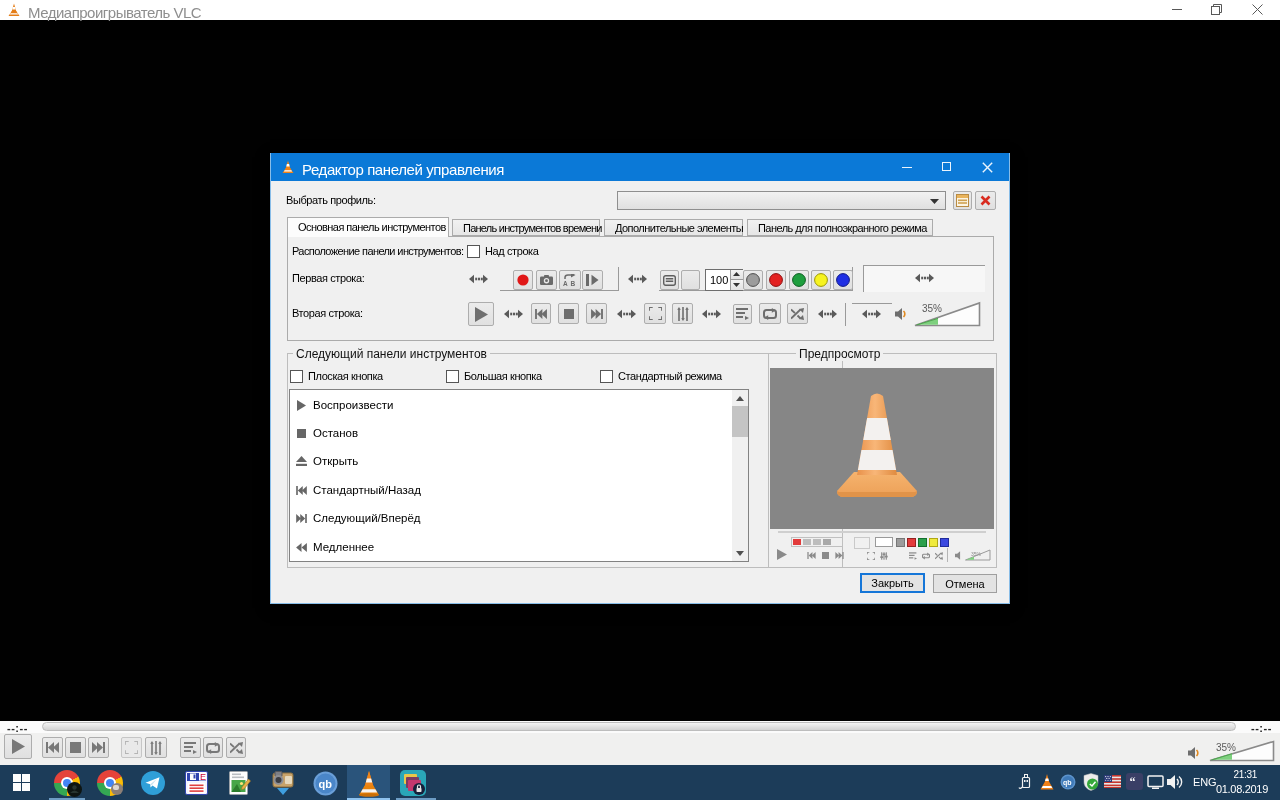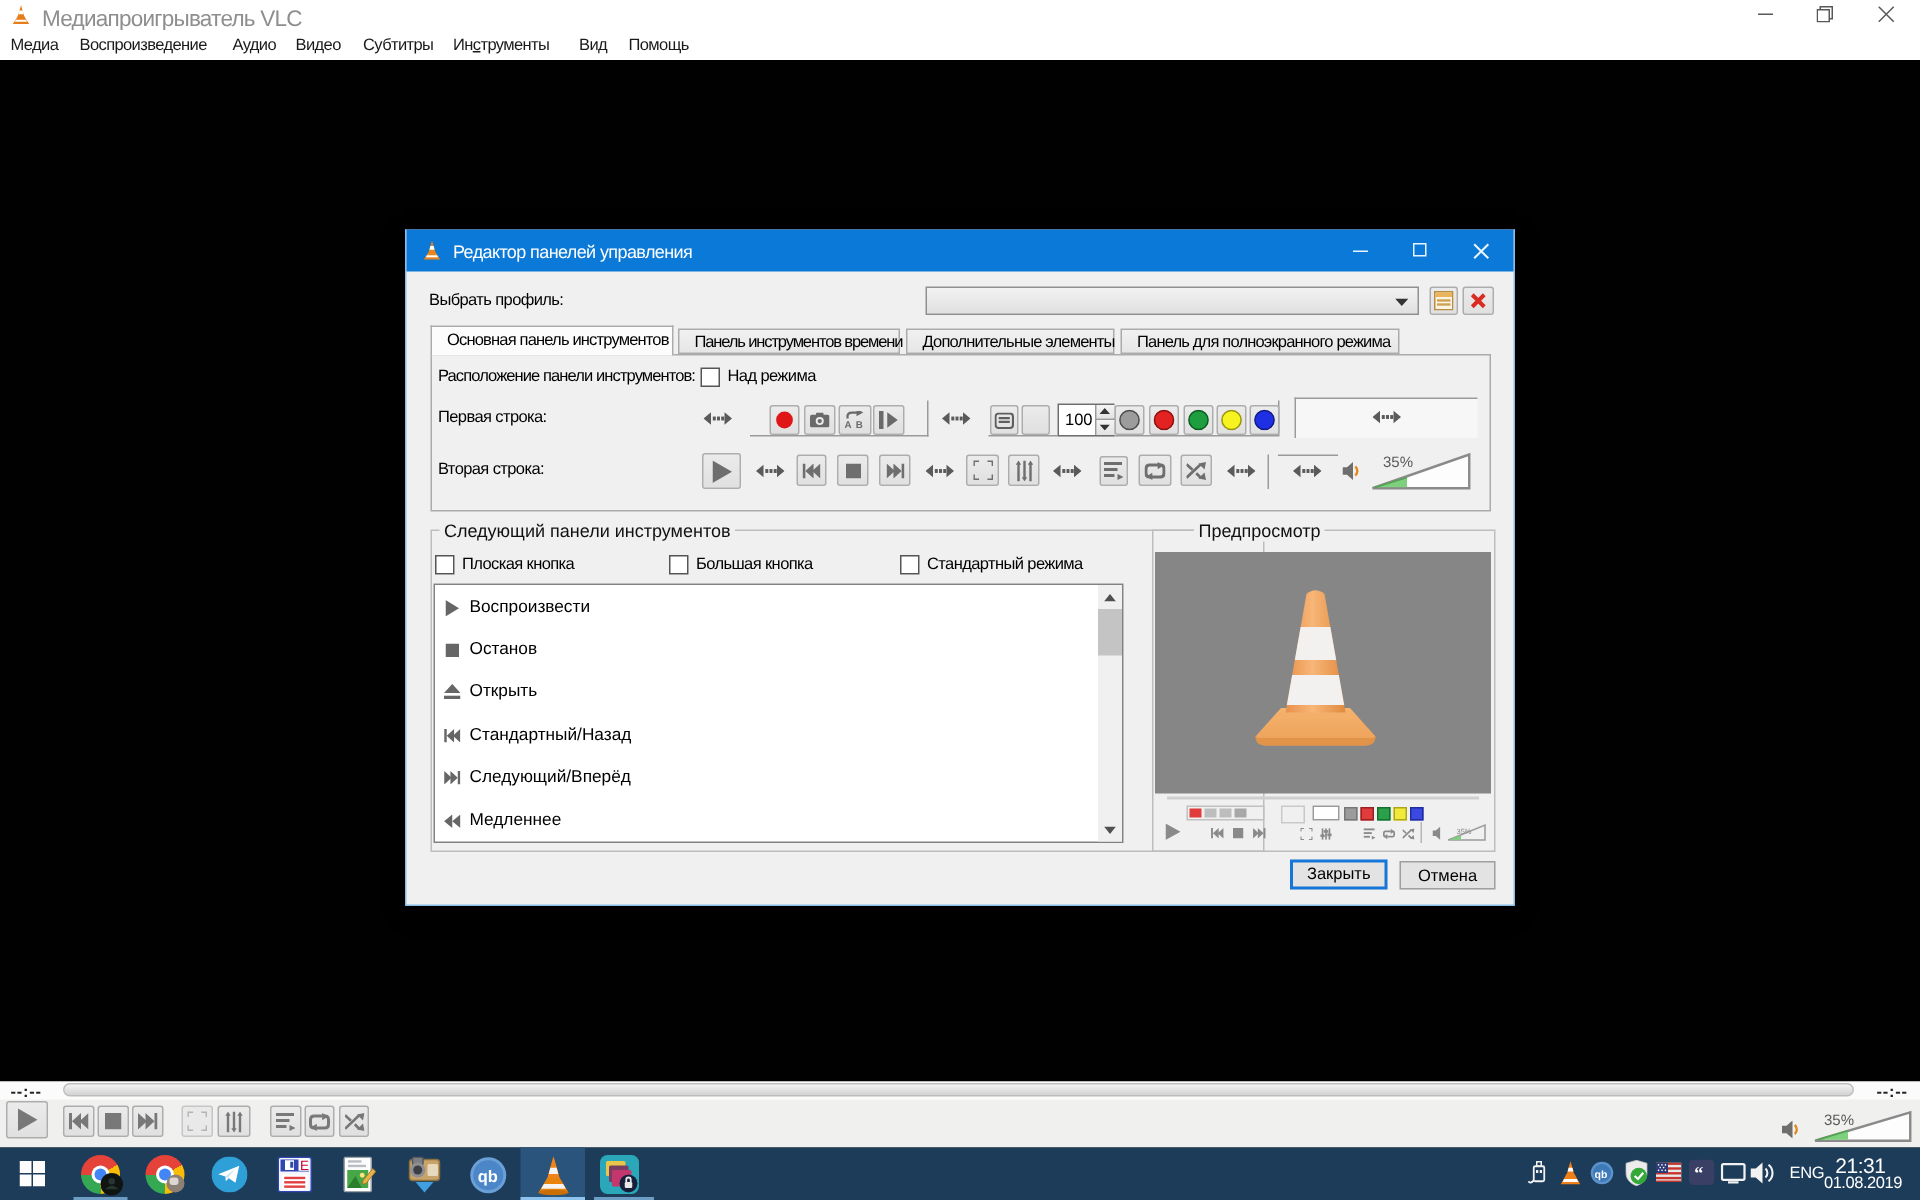--- a/index.html
+++ b/index.html
@@ -27,30 +27,20 @@
   <div class="abs" style="left:1172px;top:9px;width:10px;height:1px;background:#585858"></div>
   <svg class="abs" style="left:1211px;top:4px" width="11" height="11" viewBox="0 0 11 11">
     <rect x="0.5" y="2.5" width="8" height="8" fill="#fff" stroke="#585858"></rect>
     <path d="M2.5 2.5 V0.5 H10.5 V8.5 H8.5" fill="none" stroke="#585858"></path>
   </svg>
   <svg class="abs" style="left:1252px;top:4px" width="11" height="11" viewBox="0 0 11 11">
     <path d="M0.5 0.5 L10.5 10.5 M10.5 0.5 L0.5 10.5" stroke="#585858" stroke-width="1"></path>
   </svg>
 </div>
 
-<div class="abs" style="left:0;top:20px;width:1280px;height:20px;background:#ffffff;line-height:20px">
-  <span class="abs m12" style="left:7px">Медиа</span>
-  <span class="abs m12" style="left:53px">Воспроизведение</span>
-  <span class="abs m12" style="left:155px">Аудио</span>
-  <span class="abs m12" style="left:197px">Видео</span>
-  <span class="abs m12" style="left:242px">Субтитры</span>
-  <span class="abs m12" style="left:302px">Ин<span style="text-decoration:underline">с</span>трументы</span>
-  <span class="abs m12" style="left:386px">Вид</span>
-  <span class="abs m12" style="left:419px">Помощь</span>
-</div>
 
 <div class="abs" style="left:0;top:40px;width:1280px;height:681px;background:#010101"></div>
 
 <div class="abs" style="left:0;top:721px;width:1280px;height:44px;background:#f0f0ef">
   <div class="abs" style="left:0;top:0;width:1280px;height:12px;background:#fbfbfb"></div>
   <span class="abs" style="left:7px;top:1px;font-size:11px;color:#222;font-weight:bold;letter-spacing:0.5px">--:--</span>
   <div class="abs" style="left:42px;top:1px;width:1194px;height:9px;border-radius:5px;background:linear-gradient(#f4f4f4,#d2d2d2);border:1px solid #bdbdbd;box-sizing:border-box"></div>
   <span class="abs" style="left:1251px;top:1px;font-size:11px;color:#222;font-weight:bold;letter-spacing:0.5px">--:--</span>
 
   <div class="btn" style="left:4px;top:13px;width:28px;height:25px">
@@ -285,34 +275,34 @@
   </svg>
   <svg class="abs" style="left:1147px;top:10px" width="18" height="15" viewBox="0 0 18 15">
     <rect x="1" y="1" width="15" height="10.5" rx="1" fill="none" stroke="#f2f2f2" stroke-width="1.5"></rect>
     <rect x="5" y="12.5" width="7" height="1.5" fill="#f2f2f2"></rect>
   </svg>
   <svg class="abs" style="left:1167px;top:9px" width="17" height="16" viewBox="0 0 17 16">
     <polygon points="0,5 3.5,5 8,1 8,15 3.5,11 0,11" fill="#f2f2f2"></polygon>
     <path d="M10 5 A4.2 4.2 0 0 1 10 11 M12 2.5 A7 7 0 0 1 12 13.5" fill="none" stroke="#f2f2f2" stroke-width="1.4"></path>
   </svg>
   <span class="abs" style="left:1193px;top:11px;font-size:11px;letter-spacing:-0.2px;color:#fff">ENG</span>
-  <div class="abs" style="left:1160px;top:4px;width:97px;height:13px;font-size:14px;letter-spacing:-0.3px;color:#fff;text-align:right">21:31</div>
+  <div class="abs" style="left:1160px;top:4px;width:97px;height:13px;font-size:10px;letter-spacing:-0.3px;color:#fff;text-align:right">21:31</div>
   <div class="abs" style="left:1160px;top:18px;width:108px;height:13px;font-size:11px;letter-spacing:-0.3px;color:#fff;text-align:right">01.08.2019</div>
 </div>
 
 <div class="abs" id="dialog" style="left:270px;top:153px;width:738px;height:450px;background:#f0f0f0;border:1px solid #88bde8;border-top:none;box-sizing:content-box;box-shadow:0 4px 12px rgba(0,0,0,0.65)">
 
   <div class="abs" style="left:0;top:0;width:738px;height:28px;background:#0b79d7">
     <svg class="abs" style="left:10px;top:7px" width="14" height="14" viewBox="0 0 14 14">
       <polygon points="7,0.5 9.5,9 4.5,9" fill="#f08418"></polygon>
       <polygon points="5.9,4 8.1,4 8.7,6.5 5.3,6.5" fill="#fff"></polygon>
       <polygon points="1.5,13 4.8,8 9.2,8 12.5,13" fill="#f08418"></polygon>
       <polygon points="3.6,10.2 10.4,10.2 11.1,11.5 2.9,11.5" fill="#fff"></polygon>
     </svg>
-    <span class="abs" style="left:31px;top:8px;font-size:12px;letter-spacing:-0.4px;color:#fff">Редактор панелей управления</span>
+    <span class="abs" style="left:31px;top:8px;font-size:15px;letter-spacing:-0.4px;color:#fff">Редактор панелей управления</span>
     <div class="abs" style="left:631px;top:14px;width:10px;height:1.4px;background:#eaf4fd"></div>
     <div class="abs" style="left:671px;top:9px;width:9px;height:9px;border:1.4px solid #eaf4fd;box-sizing:border-box"></div>
     <svg class="abs" style="left:711px;top:9px" width="11" height="11" viewBox="0 0 11 11">
           <path d="M0.8 0.8 L10.2 10.2 M10.2 0.8 L0.8 10.2" stroke="#eaf4fd" stroke-width="1.4"></path>
         </svg>
   </div>
 
   <span class="abs t12" style="left:15px;top:41px">Выбрать профиль:</span>
   <div class="abs" style="left:346px;top:38px;width:329px;height:19px;background:linear-gradient(#f2f2f2,#e0e0e0);border:1px solid #8f8f8f;box-sizing:border-box">
     <svg class="abs" style="left:312px;top:7px" width="9" height="5" viewBox="0 0 9 5">
@@ -340,21 +330,21 @@
   <span class="abs t12" style="left:27px;top:68px;letter-spacing:-0.55px">Основная панель инструментов</span>
   <div class="abs" style="left:181px;top:66px;width:148px;height:17px;background:linear-gradient(#f1f1f1,#e6e6e6);border:1px solid #ababab;box-sizing:border-box"></div>
   <span class="abs t12" style="left:192px;top:69px;letter-spacing:-0.75px">Панель инструментов времени</span>
   <div class="abs" style="left:333px;top:66px;width:139px;height:17px;background:linear-gradient(#f1f1f1,#e6e6e6);border:1px solid #ababab;box-sizing:border-box"></div>
   <span class="abs t12" style="left:344px;top:69px;letter-spacing:-0.55px">Дополнительные элементы</span>
   <div class="abs" style="left:476px;top:66px;width:186px;height:17px;background:linear-gradient(#f1f1f1,#e6e6e6);border:1px solid #ababab;box-sizing:border-box"></div>
   <span class="abs t12" style="left:487px;top:69px;letter-spacing:-0.55px">Панель для полноэкранного режима</span>
 
   <span class="abs t12" style="left:21px;top:92px;letter-spacing:-0.6px">Расположение панели инструментов:</span>
   <div class="cb" style="left:196px;top:92px"></div>
-  <span class="abs t12" style="left:214px;top:92px">Над режима</span>
+  <span class="abs t12" style="left:214px;top:92px">Над строка</span>
 
   <span class="abs t12" style="left:21px;top:119px">Первая строка:</span>
   <svg class="abs" style="left:198px;top:121px" width="19" height="10" viewBox="0 0 19 10">
         <g fill="#5a5a5a">
           <polygon points="0,5 5,0.8 5,9.2"></polygon>
           <rect x="6.2" y="3.7" width="2" height="2.6"></rect>
           <rect x="9" y="3.7" width="2" height="2.6"></rect>
           <rect x="11.8" y="3.7" width="2" height="2.6"></rect>
           <polygon points="19,5 14,0.8 14,9.2"></polygon>
         </g>

